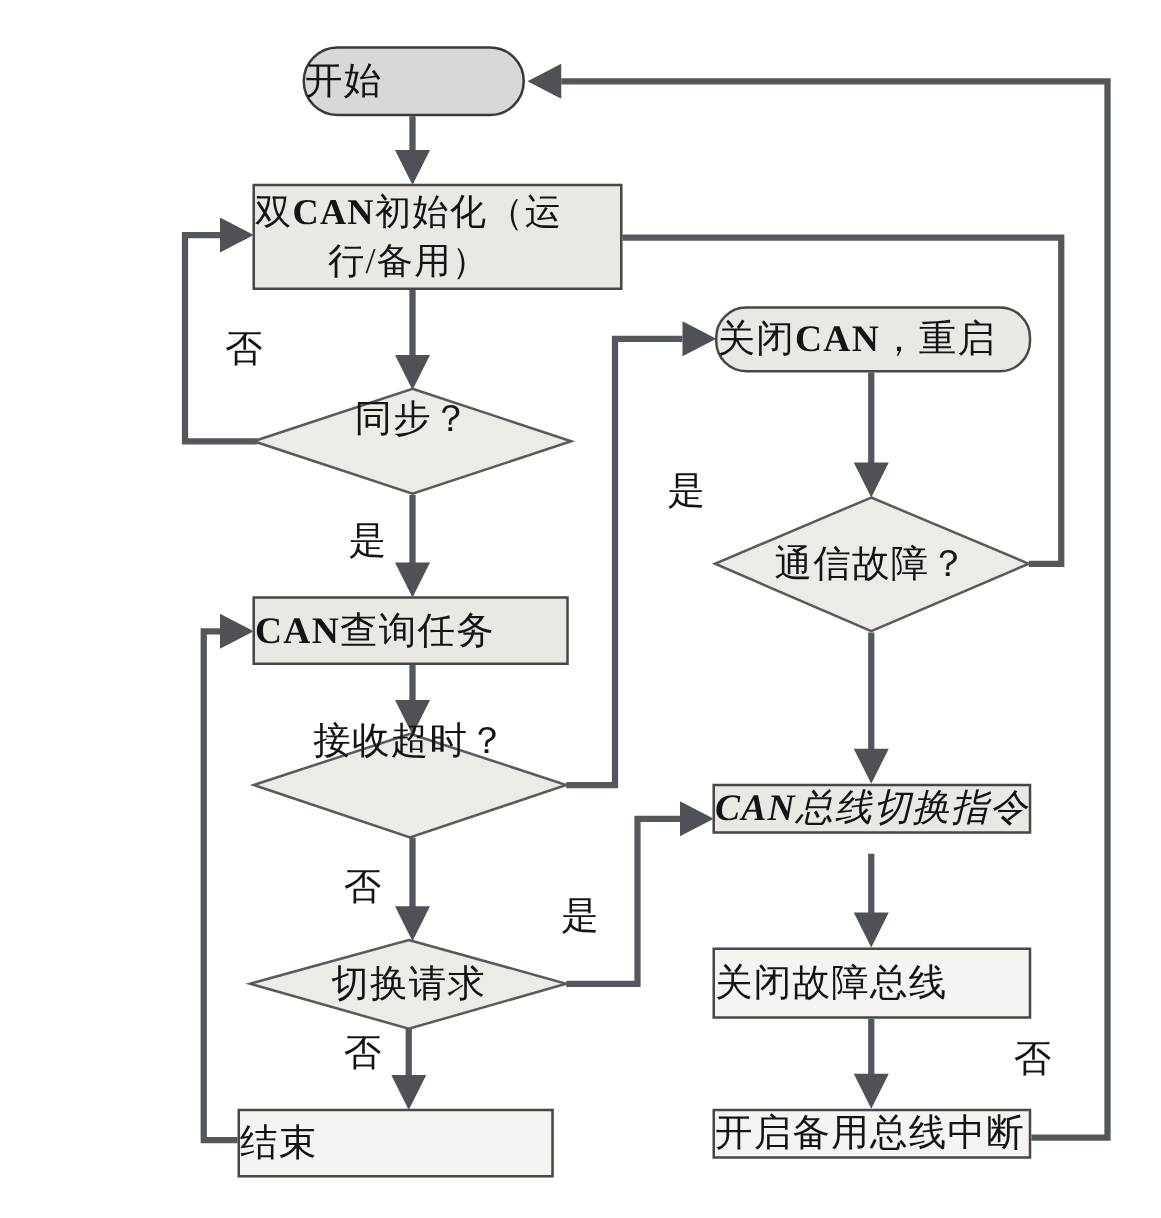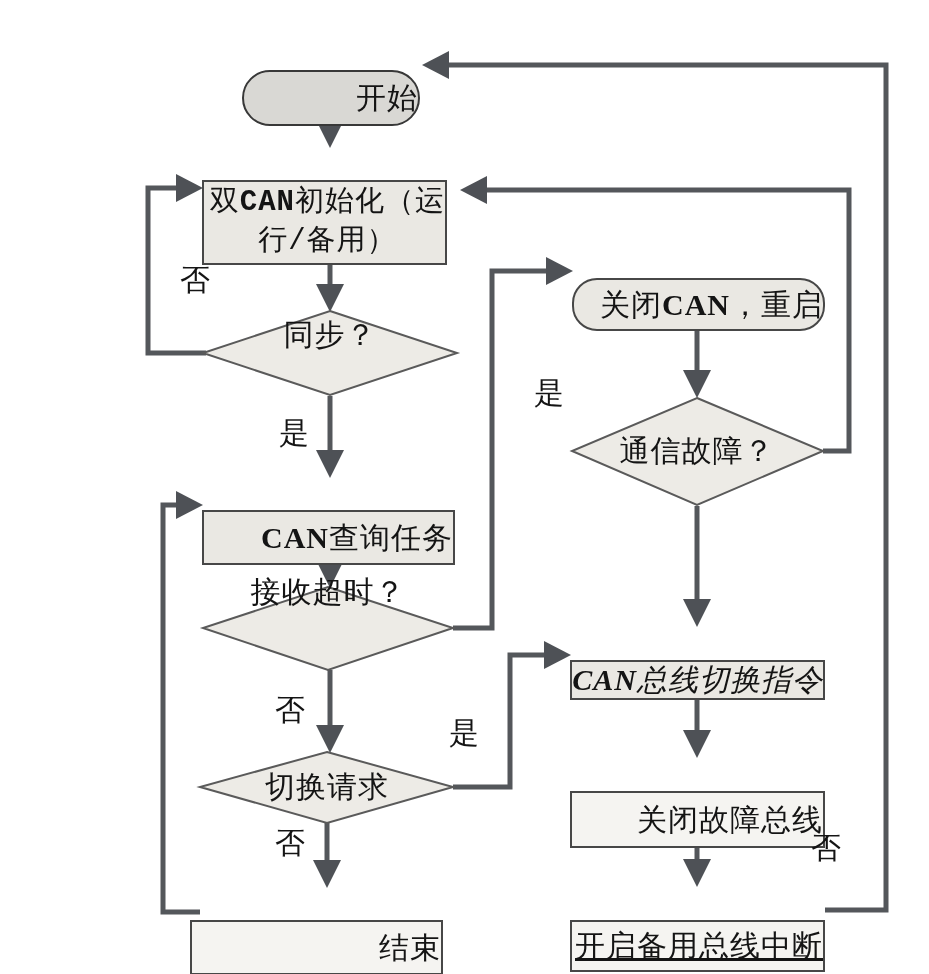--- a/index.html
+++ b/index.html
@@ -8,23 +8,23 @@
     --stadium-fill:#d9d8d4; --node-fill:#eae8e3; --diamond-fill:#edebe6;
     --light-fill:#f5f4f1; --text:#141414;
   }
   html,body{margin:0;padding:0;}
   body{background:#fff;font-family:"Liberation Serif","DejaVu Serif",serif;}
   .canvas{position:relative;width:929px;height:974px;background:var(--background);overflow:hidden;}
   .edges{position:absolute;left:0;top:0;width:929px;height:974px;}
   .edges polyline,.edges line{fill:none;stroke:var(--line);stroke-width:5;}
   .edges polygon.head{fill:var(--arrowhead);stroke:none;}
   .edges polygon.diamond{fill:var(--diamond-fill);stroke:var(--diamond-border);stroke-width:2;}
-  .node{position:absolute;display:flex;align-items:center;justify-content:flex-end;
+  .node{position:absolute;display:flex;align-items:center;justify-content:flex-start;
         box-sizing:border-box;background:var(--node-fill);border:2px solid var(--node-border);
-        color:var(--text);font-size:30px;text-align:center;letter-spacing:1px;line-height:1.32;margin-top:33px;}
+        color:var(--text);font-size:30px;text-align:center;letter-spacing:1px;line-height:1.32;}
   .node .b{font-weight:700;}
   .stadium{border-radius:28px;background:var(--stadium-fill);border-color:#383838;}
   .light{background:var(--light-fill);}
   .dlabel{position:absolute;display:flex;align-items:center;justify-content:center;
           color:var(--text);font-size:30px;text-align:center;background:transparent;letter-spacing:1px;}
   .branch{position:absolute;color:var(--text);font-size:30px;line-height:1;}
 </style>
 </head>
 <body>
 
@@ -100,21 +100,21 @@
     <polygon class="diamond" points="330,311 457,353 330,395 203,353"></polygon>
     <polygon class="diamond" points="328,587 453,628 328,670 203,628"></polygon>
     <polygon class="diamond" points="327,752 453,787 327,823 200,787"></polygon>
     <polygon class="diamond" points="697,398 823,451 697,505 572,451"></polygon>
   </svg>
 
   <div class="node stadium" style="left:242px;top:37px;width:178px;height:56px;">
     <span>开始</span>
   </div>
 
-  <div class="node" style="left:202px;top:147px;width:245px;height:85px;font-size:29px;font-family:Liberation Mono, monospace;">
+  <div class="node" style="left:202px;top:147px;width:296px;height:85px;font-size:29px;">
     <div>
       <div><span>双</span><span class="b">CAN</span><span>初始化（运</span></div>
       <div>行/备用）</div>
     </div>
   </div>
 
   <div class="node" style="left:202px;top:477px;width:253px;height:55px;">
     <span><span class="b">CAN</span><span>查询任务</span></span>
   </div>
 
@@ -127,21 +127,21 @@
   </div>
 
   <div class="node" style="left:570px;top:627px;width:255px;height:40px;font-style:italic;">
     <span><span class="b">CAN</span><span>总线切换指令</span></span>
   </div>
 
   <div class="node light" style="left:570px;top:758px;width:255px;height:57px;">
     <span>关闭故障总线</span>
   </div>
 
-  <div class="node light" style="left:570px;top:887px;width:255px;height:52px;text-decoration:underline;">
+  <div class="node light" style="left:570px;top:887px;width:255px;height:40px;">
     <span>开启备用总线中断</span>
   </div>
 
   <div class="dlabel" style="left:230px;top:317px;width:200px;height:36px;">
     <span>同步？</span>
   </div>
   <div class="dlabel" style="left:228px;top:574px;width:200px;height:36px;">
     <span>接收超时？</span>
   </div>
   <div class="dlabel" style="left:597px;top:433px;width:200px;height:36px;">

